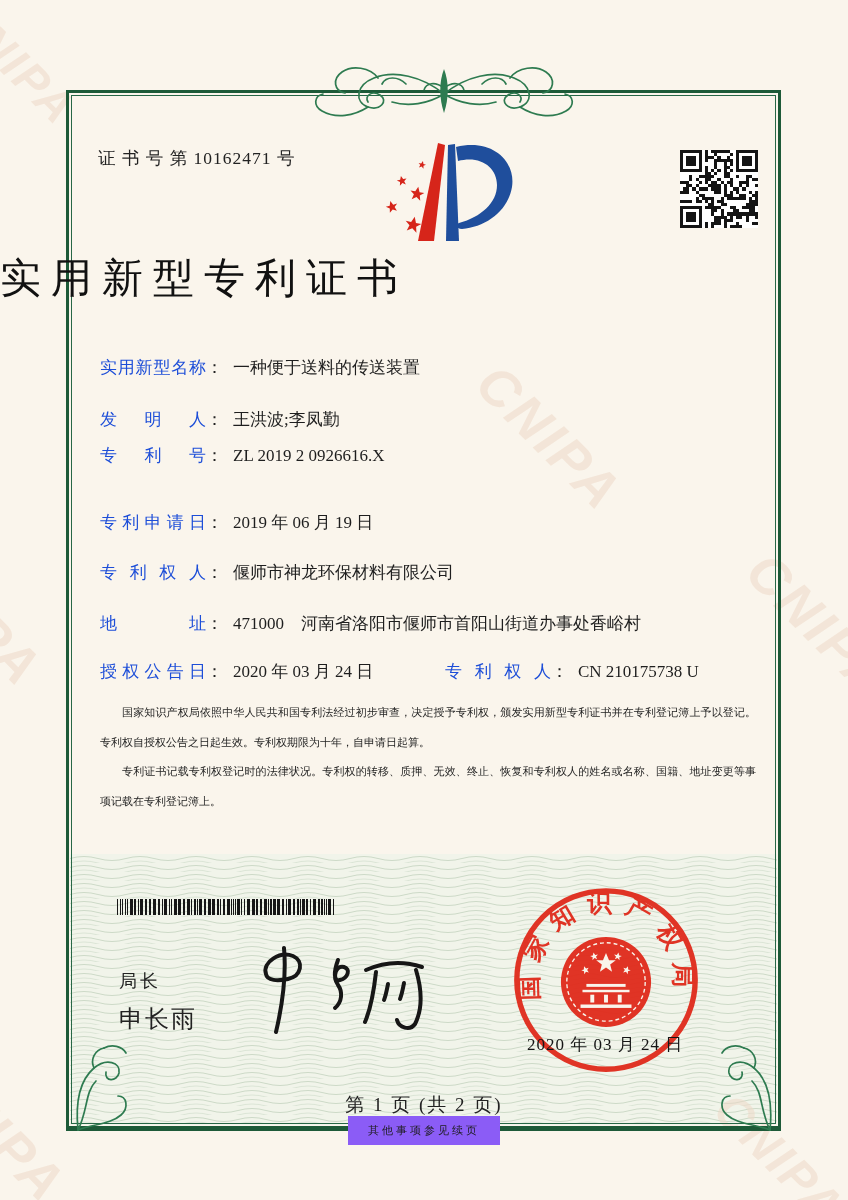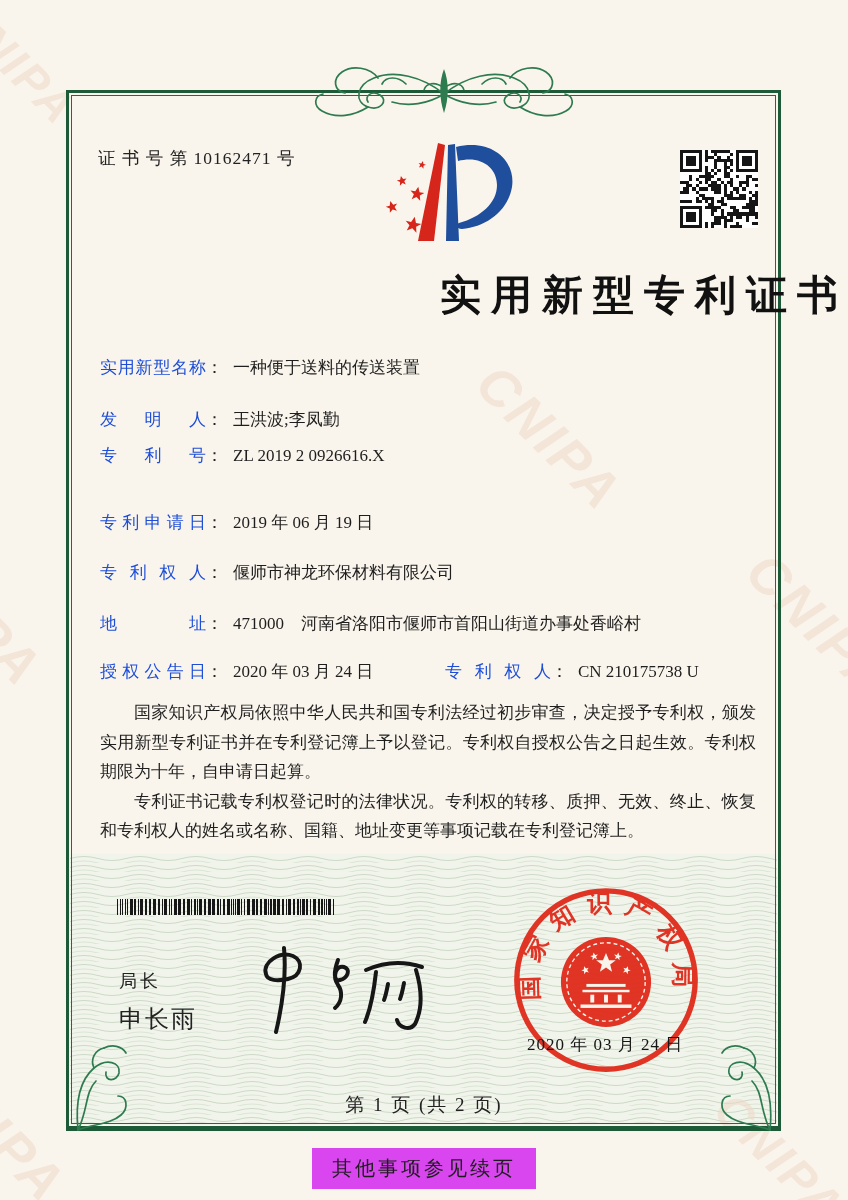--- a/index.html
+++ b/index.html
@@ -28,52 +28,52 @@
   .frame-inner{position:absolute;inset:2px;border:1px solid #276746;}
   .ornament-top{position:absolute;left:294px;top:58px;width:300px;height:70px;z-index:3;}
   .corner-fl{position:absolute;width:78px;height:96px;z-index:3;}
   .corner-fl.bl{left:70px;top:1036px;}
   .corner-fl.br{left:700px;top:1036px;transform:scaleX(-1);}
   
   .cert-no{position:absolute;left:98px;top:146px;font-size:17.5px;letter-spacing:1px;z-index:4;}
   .logo{position:absolute;left:350px;top:134px;width:186px;height:120px;z-index:4;}
   .qr{position:absolute;left:680px;top:150px;width:78px;height:78px;z-index:4;background:#fff;}
   .title{
-    position:absolute;left:0;top:251px;width:100%;text-align:right;z-index:4;
-    font-size:41px;font-weight:bold;letter-spacing:10px;color:#111;margin-top:17px;
+    position:absolute;left:0;top:251px;width:100%;text-align:left;z-index:4;
+    font-size:41px;font-weight:normal;letter-spacing:10px;color:#111;
   }
   
   .field-row{position:absolute;left:100px;width:660px;font-size:17px;z-index:4;white-space:nowrap;}
   .f-label{display:inline-block;width:106px;text-align:justify;text-align-last:justify;color:#1d4ed8;}
   .f-colon{margin-right:10px;}
   .f-value{color:#1e1e1e;}
   .grant-col2{position:absolute;left:345px;top:0;white-space:nowrap;}
   
   .body-text{
     position:absolute;left:100px;top:698px;width:656px;z-index:4;
-    font-size:17px;line-height:29.5px;text-align:justify;color:#1f1f1f;
+    font-size:11px;line-height:29.5px;text-align:justify;color:#1f1f1f;
   }
   .body-text p{margin:0;text-indent:2em;}
   
   .barcode{position:absolute;left:117px;top:899px;width:220px;height:16px;z-index:4;}
   .seal{position:absolute;left:508px;top:882px;width:196px;height:196px;z-index:4;opacity:.95;}
   .seal-date{
     position:absolute;left:505px;top:1033px;width:200px;text-align:center;z-index:5;
     font-size:17px;color:#151515;letter-spacing:1px;white-space:nowrap;
   }
   .signer-title{position:absolute;left:119px;top:969px;font-size:18px;letter-spacing:3px;z-index:4;}
   .signer-name{position:absolute;left:119px;top:1003px;font-size:24px;letter-spacing:2px;z-index:4;}
   .signature{position:absolute;left:238px;top:940px;width:205px;height:100px;z-index:4;}
   .page-num{
     position:absolute;left:0;top:1092px;width:100%;text-align:center;z-index:4;
     font-size:19px;letter-spacing:2px;color:#222;
   }
   .cont-note{
-    position:absolute;left:50%;top:1148px;transform:translateX(-50%);z-index:4;
-    background:#d946ef;padding:7px 20px;font-size:20px;letter-spacing:3px;color:#1c1c1c;
+    position:absolute;left:50%;top:1116px;transform:translateX(-50%);z-index:4;
+    background:#8b5cf6;padding:7px 20px;font-size:11px;letter-spacing:3px;color:#1c1c1c;
     white-space:nowrap;
   }
 </style>
 </head>
 <body>
 
 <div class="page">
 
   <div class="wm" style="left:-22px;top:-12px;font-size:46px;">CNIPA</div>
   <div class="wm" style="left:508px;top:352px;font-size:54px;">CNIPA</div>

